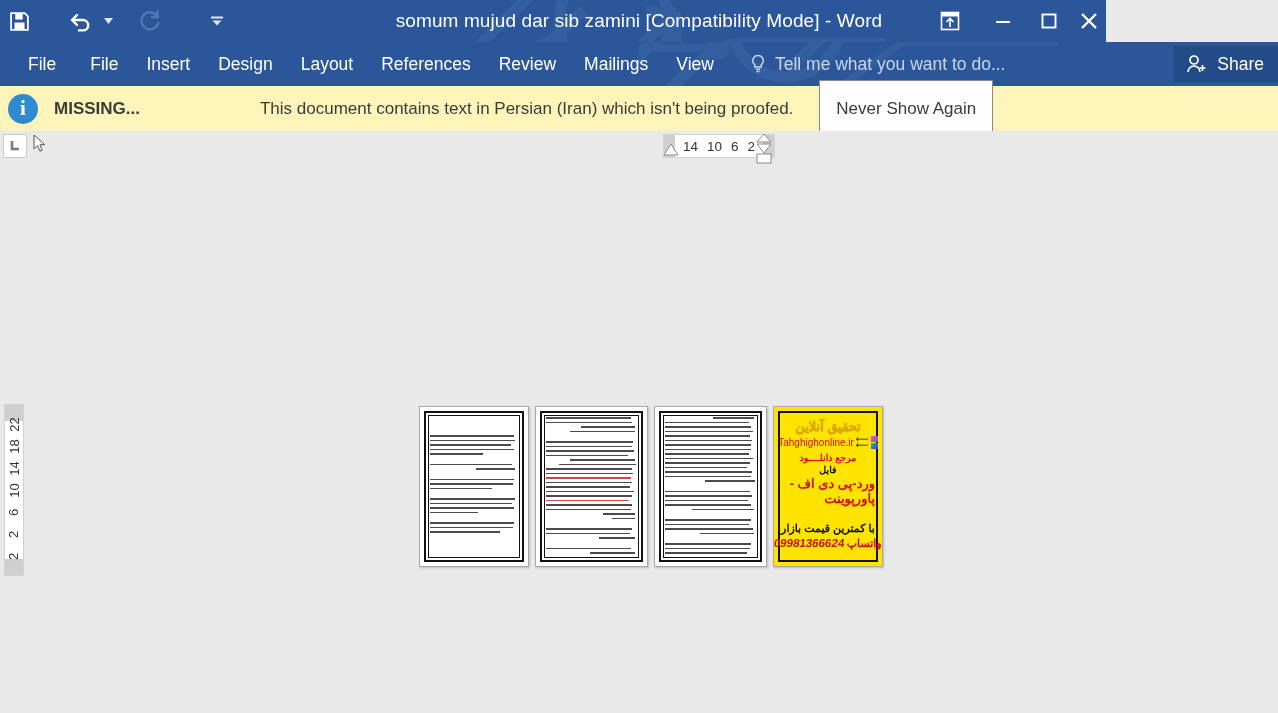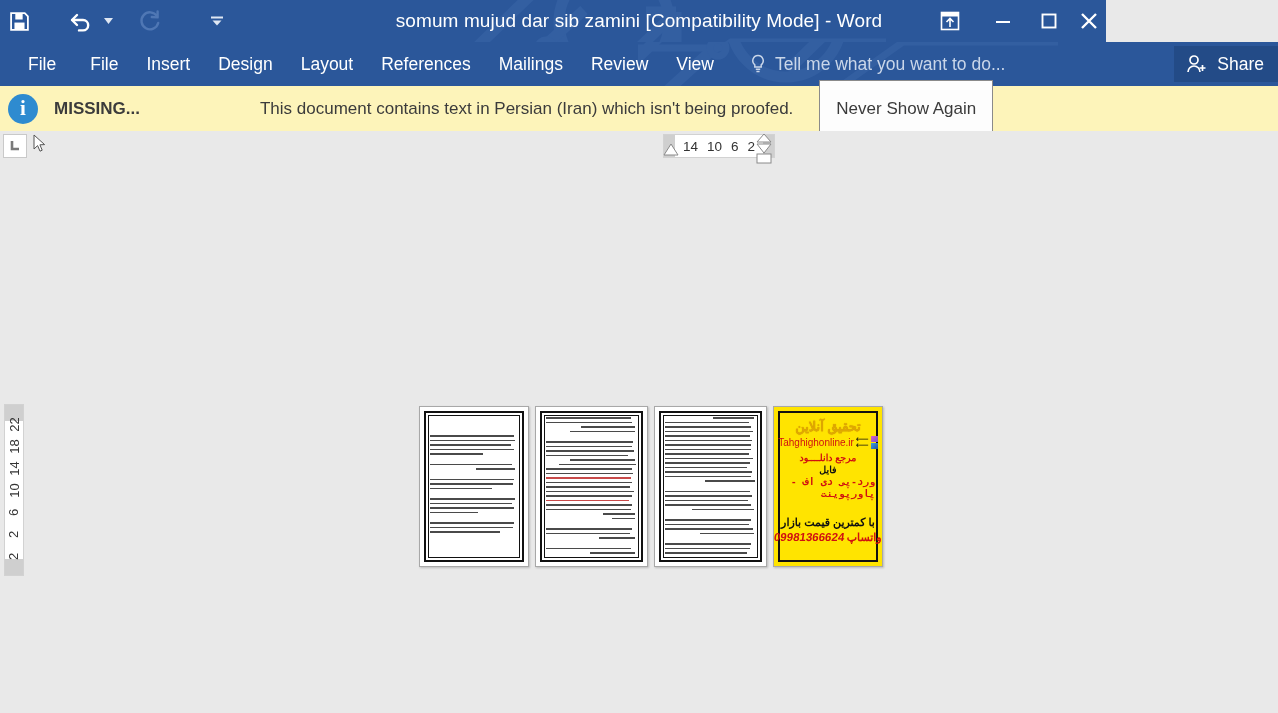--- a/index.html
+++ b/index.html
@@ -165,21 +165,21 @@
   }
   .ad-url-row{display:flex;align-items:center;gap:2px;margin-top:2px;}
   .ad-url{font-size:10px;color:#d01010;font-weight:normal;}
   .ad-arrows{font-size:9px;color:#111;line-height:.7;}
   .ad-chips{display:flex;flex-direction:column;gap:1px;}
   .chip{width:7px;height:6px;}
   .chip.a{background:linear-gradient(135deg,#e060c0,#7050d0);}
   .chip.b{background:linear-gradient(135deg,#40a0e0,#2050a0);}
   .ad-l1{font-size:9.5px;color:#d01010;font-weight:bold;direction:rtl;margin-top:3px;}
   .ad-l2{font-size:9.5px;color:#111;font-weight:bold;direction:rtl;margin-top:1px;}
-  .ad-l3{font-size:10px;color:#d01010;font-weight:bold;direction:rtl;margin-top:1px;font-family:Liberation Mono, monospace;}
+  .ad-l3{font-size:13px;color:#d01010;font-weight:bold;direction:rtl;margin-top:1px;}
   .ad-l4{font-size:11px;color:#111;font-weight:bold;direction:rtl;margin-top:16px;}
   .ad-l5{
     font-size:11px;color:#d01010;font-weight:bold;direction:rtl;margin-top:2px;
     display:flex;align-items:center;gap:2px;
   }
   .ad-phone{font-size:11.5px;color:#d01010;font-weight:bold;transform:skewX(-8deg);}
 
   
   .cursor{position:absolute;left:33px;top:134px;width:14px;height:20px;}
 </style>
@@ -280,22 +280,22 @@
       <path d="M150 70 L210 12 M210 12 L180 12 M210 12 L210 42" stroke="#3a66a8" stroke-width="11" fill="none"></path>
     </svg>
 
     <div class="tabs">
       <div class="tab file">File</div>
       <div class="tab">File</div>
       <div class="tab">Insert</div>
       <div class="tab">Design</div>
       <div class="tab">Layout</div>
       <div class="tab">References</div>
+      <div class="tab">Review</div>
       <div class="tab">Mailings</div>
-      <div class="tab">Review</div>
       <div class="tab">View</div>
 
       <div class="tellme">
         <svg width="16" height="20" viewBox="0 0 16 20">
           <path d="M8 1.5 a5.2 5.2 0 0 1 3.2 9.3 v2.2 h-6.4 v-2.2 A5.2 5.2 0 0 1 8 1.5 Z" fill="none" stroke="#c9d6e9" stroke-width="1.5"></path>
           <path d="M5.8 15.3 h4.4 M6.4 17.6 h3.2" stroke="#c9d6e9" stroke-width="1.5" fill="none"></path>
         </svg>
         <span class="tellme-text">Tell me what you want to do...</span>
       </div>
     </div>

